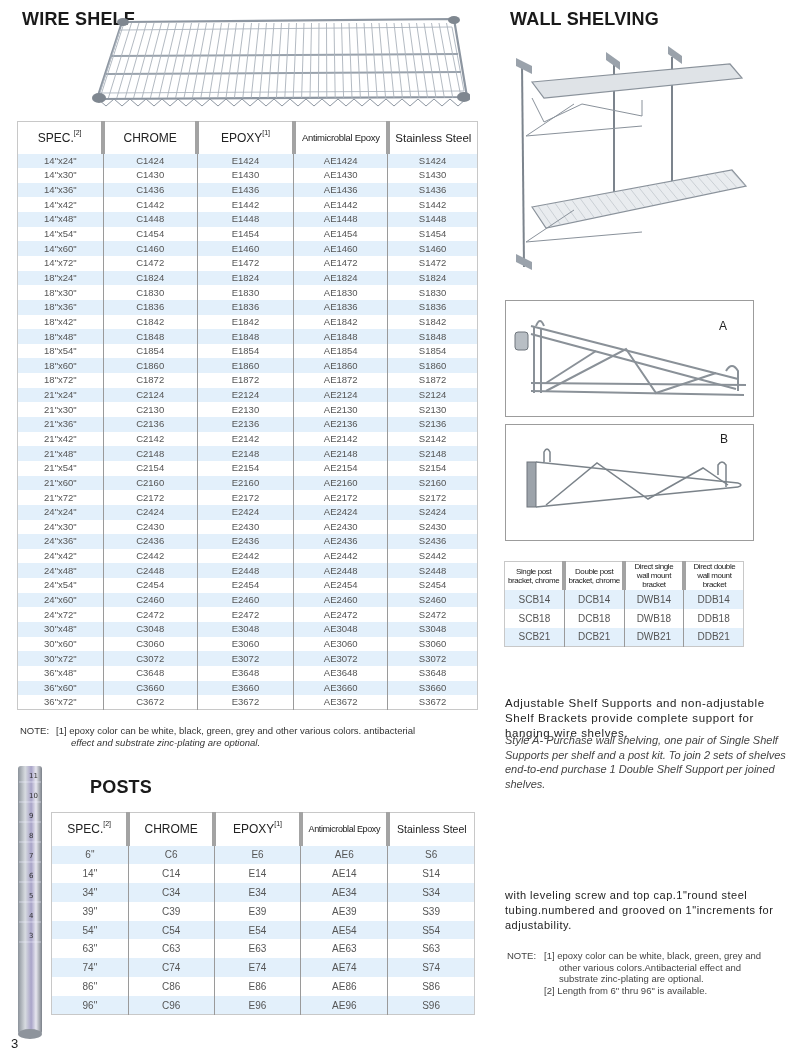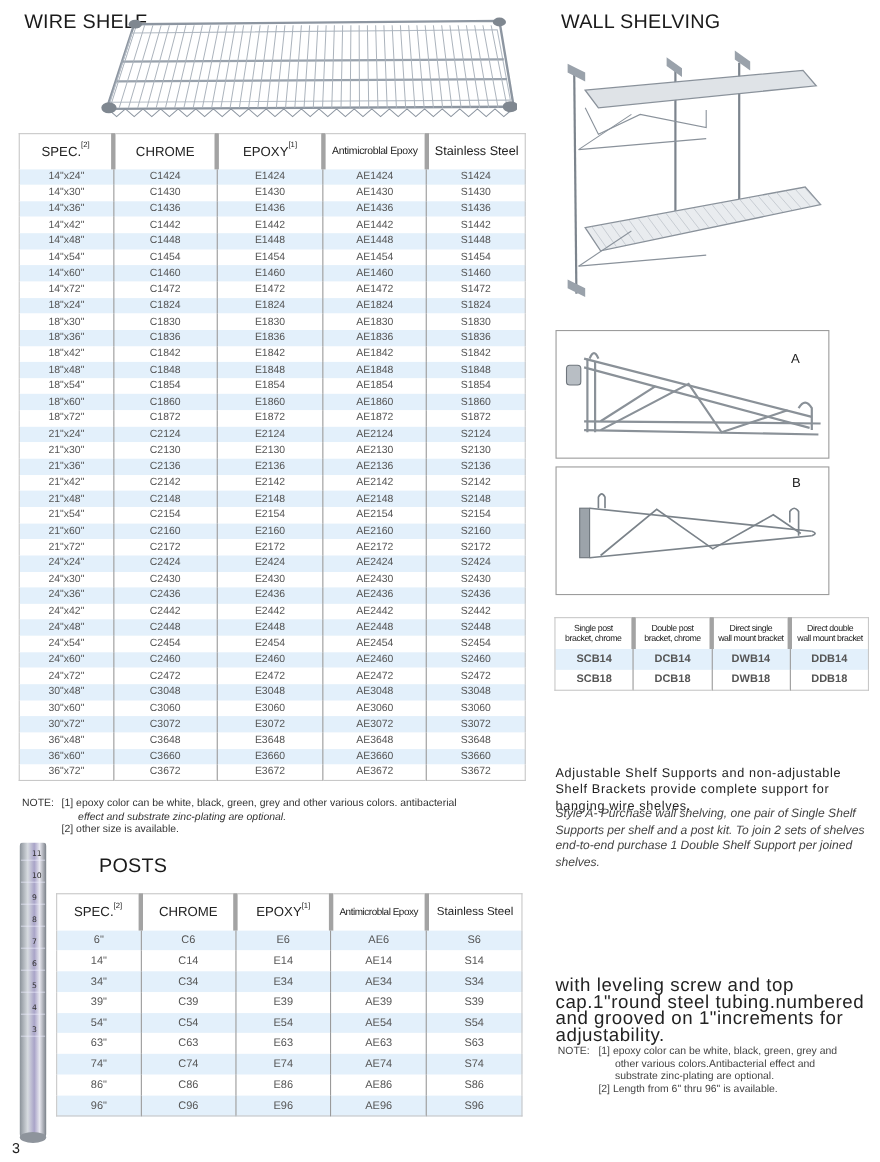--- a/index.html
+++ b/index.html
@@ -1,19 +1,19 @@
 <!DOCTYPE html>
 <html><head>
 <meta charset="utf-8">
 <style>
   * { box-sizing: border-box; margin: 0; padding: 0; }
   html, body { width: 800px; height: 1056px; background: #ffffff; overflow: hidden; }
   body { position: relative; font-family: "Liberation Sans", sans-serif; color: #222; }
 
-  .section-title { position: absolute; font-size: 18px; color: #1a1a1a; font-weight: normal; letter-spacing: 0.2px; }
+  .section-title { position: absolute; font-size: 18px; color: #1a1a1a; font-weight: bold; letter-spacing: 0.2px; }
   #title-wire { left: 22px; top: 9px; }
   #title-wall { left: 510px; top: 9px; }
   #title-posts { left: 50px; top: 777px; margin-left: 40px; }
 
   
   #wire-shelf-img { position: absolute; left: 92px; top: 14px; width: 378px; height: 100px; }
 
   
   table.spec { position: absolute; border-collapse: collapse; background: #fff; border: 1px solid #c8c8c8; }
   table.spec th { font-weight: normal; color: #222; border-left: 4px solid #a3a3a3; text-align: center; vertical-align: middle; }
@@ -32,23 +32,23 @@
   #wire-table col.c4 { width: 94px; } #wire-table col.c5 { width: 90px; }
 
   #posts-table { left: 51px; top: 812px; width: 424px; }
   #posts-table th { height: 33px; font-size: 12px; }
   #posts-table th.small { font-size: 9px; letter-spacing: -0.4px; }
   #posts-table th.med { font-size: 10.5px; }
   #posts-table td { font-size: 10px; height: 18.8px; }
   #posts-table col.c1 { width: 77px; } #posts-table col.c2 { width: 86px; } #posts-table col.c3 { width: 87px; }
   #posts-table col.c4 { width: 87px; } #posts-table col.c5 { width: 87px; }
 
-  #bracket-table { left: 504px; top: 561px; width: 286px; }
+  #bracket-table { left: 504px; top: 561px; width: 240px; }
   #bracket-table th { height: 28px; font-size: 8px; line-height: 9px; letter-spacing: -0.4px; }
-  #bracket-table td { font-size: 10px; height: 19px; font-weight: bold; }
+  #bracket-table td { font-size: 10px; height: 19px; }
   #bracket-table col { width: 25%; }
 
   .note { position: absolute; font-size: 9.5px; color: #333; line-height: 11.5px; }
   #wire-note { left: 20px; top: 725px; width: 460px; }
   #wire-note .row { display: flex; }
   #wire-note .lbl { width: 36px; }
   #wire-note .indent { padding-left: 51px; font-style: italic; }
   #wire-note .indent2 { padding-left: 36px; }
 
   
@@ -57,21 +57,21 @@
   #bracket-a { top: 300px; height: 117px; }
   #bracket-b { top: 424px; height: 117px; }
   .bracket-box .tag { position: absolute; font-size: 12px; color: #222; }
   #bracket-a .tag { left: 213px; top: 18px; }
   #bracket-b .tag { left: 214px; top: 7px; }
   .bracket-box svg { position: absolute; left: 0; top: 0; }
 
   .para { position: absolute; left: 505px; width: 282px; color: #222; }
   #para-intro { top: 672px; font-size: 11.5px; line-height: 15px; letter-spacing: 0.6px; margin-top: 24px; }
   #para-style { top: 733px; font-size: 11px; line-height: 14.5px; color: #444; font-style: italic; }
-  #para-posts { top: 888px; font-size: 17px; line-height: 15px; letter-spacing: 0.5px; }
+  #para-posts { top: 888px; font-size: 11px; line-height: 15px; letter-spacing: 0.5px; }
   #posts-note { left: 507px; top: 950px; width: 285px; font-size: 9.5px; line-height: 11.5px; color: #444; }
   #posts-note .row { display: flex; }
   #posts-note .lbl { width: 37px; flex: none; }
   #posts-note .indent { padding-left: 52px; }
   #posts-note .indent2 { padding-left: 37px; }
 
   #post-img { position: absolute; left: 17px; top: 766px; width: 26px; height: 274px; }
   #page-number { position: absolute; left: 11px; top: 1036px; font-size: 13px; color: #222; }
 </style>
 </head>
@@ -427,21 +427,20 @@
       </tr>
     </tbody>
 </table>
 
 <div class="note" id="wire-note">
   <div class="row">
       <span class="lbl">NOTE:</span>
       <span>[1] epoxy color can be white, black, green, grey and other various colors. antibacterial</span>
     </div>
   <div class="indent">effect and substrate zinc-plating are optional.</div>
-  <div class="indent2">[2] other size is available.</div>
 </div>
 
 <svg id="post-img" viewBox="0 0 26 274">
   <defs>
     <linearGradient id="postGrad" x1="0" x2="1" y1="0" y2="0">
       <stop offset="0" stop-color="#8b929a"></stop>
         <stop offset="0.3" stop-color="#d7dbe0"></stop>
       <stop offset="0.55" stop-color="#a9a4c8"></stop>
         <stop offset="0.75" stop-color="#e7e7ef"></stop>
       <stop offset="1" stop-color="#7a8088"></stop>
@@ -660,20 +659,26 @@
         <td>DCB14</td>
         <td>DWB14</td>
         <td>DDB14</td>
       </tr>
       <tr>
         <td>SCB18</td>
         <td>DCB18</td>
         <td>DWB18</td>
         <td>DDB18</td>
       </tr>
+      <tr>
+        <td>SCB21</td>
+        <td>DCB21</td>
+        <td>DWB21</td>
+        <td>DDB21</td>
+      </tr>
     </tbody>
 </table>
 
 <p class="para" id="para-intro">Adjustable Shelf Supports and non-adjustable Shelf Brackets provide complete support for hanging wire shelves.</p>
 <div class="para" id="para-style">
   <p>Style A- Purchase wall shelving, one pair of Single Shelf Supports per shelf and a post kit. To join 2 sets of shelves end-to-end purchase 1 Double Shelf Support per joined shelves.</p>
 </div>
 
 <p class="para" id="para-posts">with leveling screw and top cap.1"round steel tubing.numbered and grooved on 1"increments for adjustability.</p>
 

